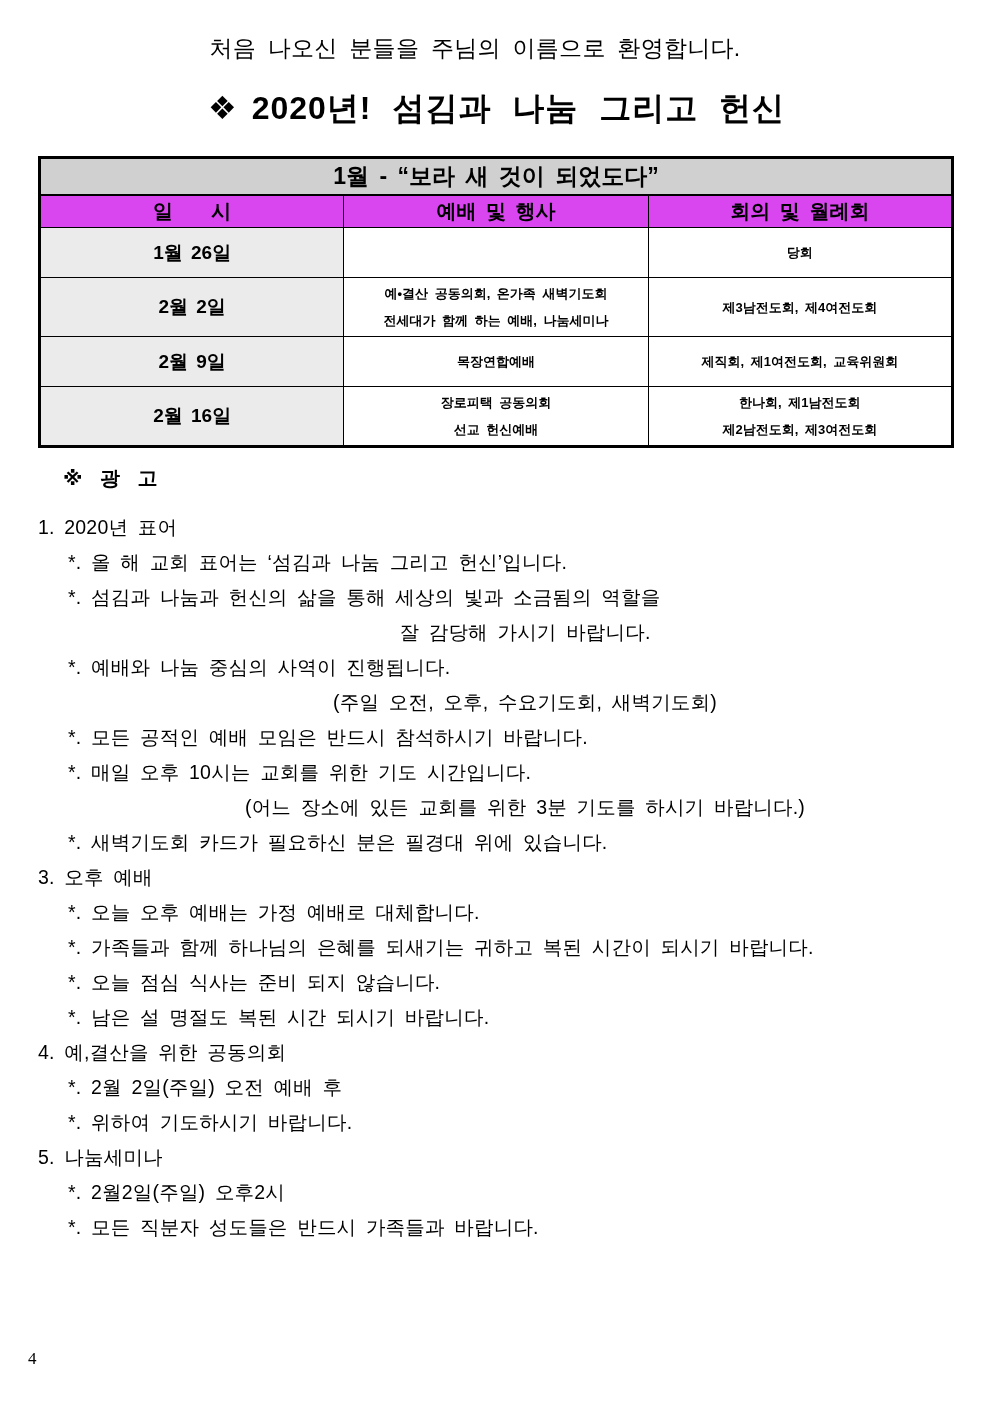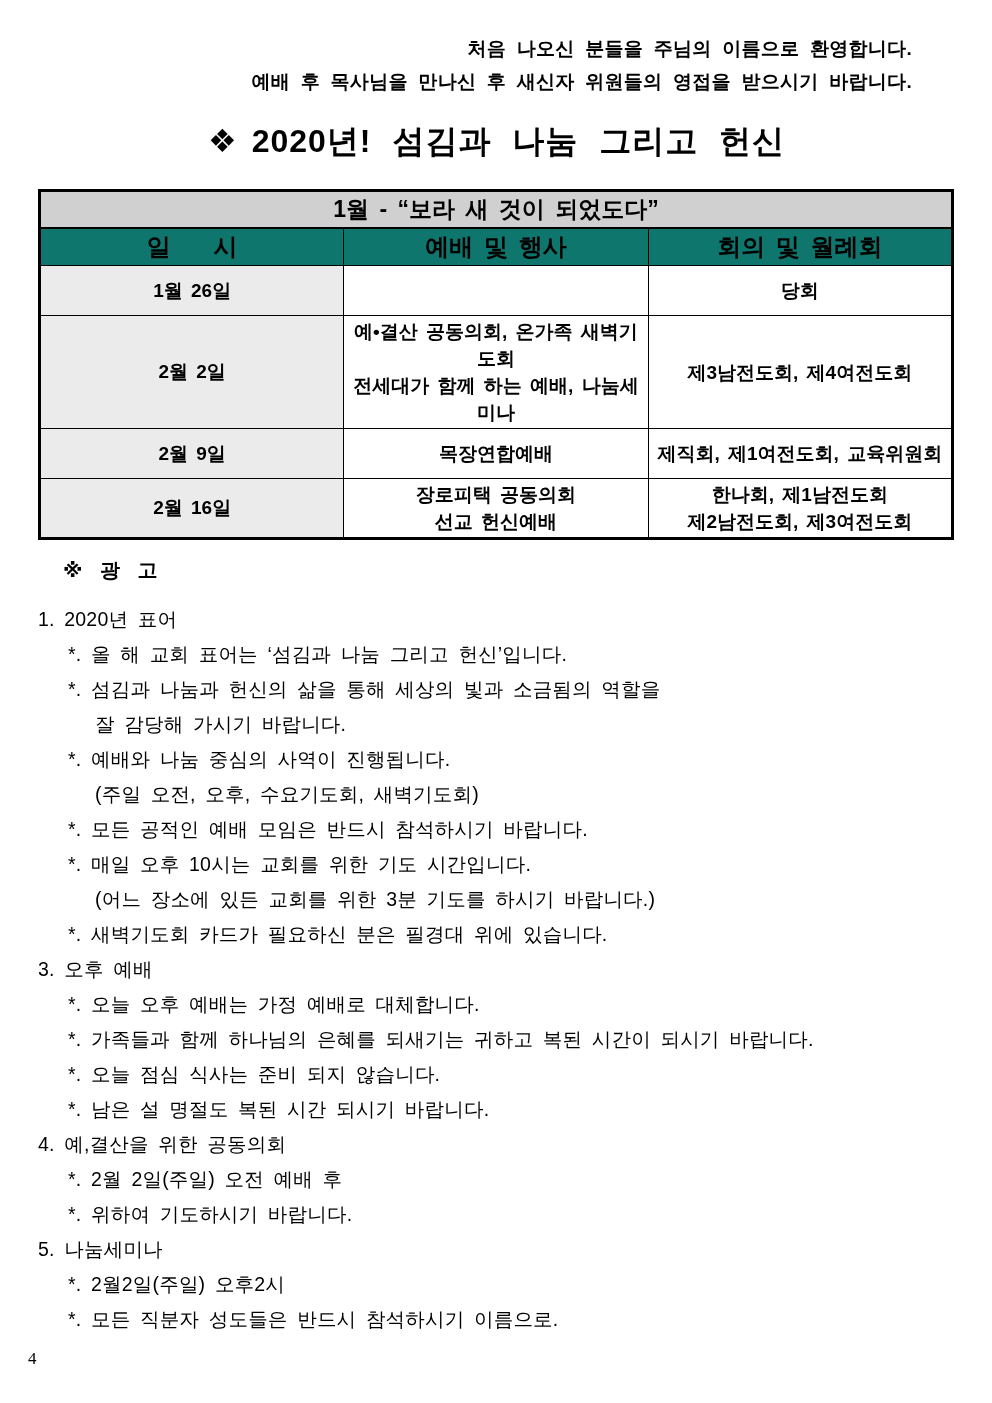--- a/index.html
+++ b/index.html
@@ -8,24 +8,24 @@
     width:992px;height:1403px;
     background:#ffffff;
     color:#000000;
     font-family:"Liberation Sans","DejaVu Sans",sans-serif;
     overflow:hidden;
     box-sizing:border-box;
     padding:32px 37px 0 38px;
   }
   
   .notice{
-    text-align:right;
+    text-align:center;
     margin-right:43px;
-    font-size:19px;
-    font-weight:bold;
+    font-size:23px;
+    font-weight:normal;
     line-height:33px;
     word-spacing:5px;
     letter-spacing:0.3px;
   }
   
   .main-title{
     margin-top:22px;
     text-align:center;
     font-size:32px;
     font-weight:bold;
@@ -50,34 +50,34 @@
   }
   table.sched{border:3px solid #000;}
   .cap{
     background:#d0d0d0;
     font-size:23px;
     height:31px;
     border-bottom:2px solid #000 !important;
     word-spacing:4px;
   }
   .colhead{
-    background:#0f766e;
-    font-size:24px;
+    background:#d946ef;
+    font-size:20px;
     height:29px;
     word-spacing:4px;
     white-space:pre;
   }
   .datecell{
     background:#ebebeb;
     font-size:19px;
     width:190px;
     word-spacing:3px;
   }
   .cell{
-    font-size:19px;
+    font-size:13px;
     word-spacing:3px;
   }
   .pre{white-space:pre-line;line-height:27px;}
   .r1{height:50px;}
   .r2{height:57px;}
   .r3{height:50px;}
   .r4{height:58px;}
   .w-worship{width:404px;}
   .w-meeting{width:322px;}
   
@@ -92,38 +92,37 @@
   .ann-list{
     margin-top:18px;
     font-size:19.5px;
     line-height:35px;
     word-spacing:4px;
     letter-spacing:0.2px;
   }
   .ln{white-space:pre;}
   .ln.num{padding-left:0;}
   .ln.star{padding-left:30px;}
-  .ln.cont{padding-left:57px;}
+  .ln.cont{padding-left:57px;text-align:center;}
   
   .pagenum{
     position:absolute;
     left:28px;
     bottom:34px;
     font-size:17px;
     font-family:"Liberation Serif","DejaVu Serif",serif;
   }
 </style>
 </head>
 <body>
 
 <div class="page">
 
   <div class="notice">
     <div>처음 나오신 분들을 주님의 이름으로 환영합니다.</div>
-    <div>예배 후 목사님을 만나신 후 새신자 위원들의 영접을 받으시기 바랍니다.</div>
   </div>
 
   <div class="main-title">
     <span class="bullet">❖</span><span>2020년! 섬김과 나눔 그리고 헌신</span>
   </div>
 
   <table class="sched">
     <tbody>
       <tr>
         <td class="cap" colspan="3">1월 - “보라 새 것이 되었도다”</td>
@@ -175,18 +174,18 @@
     <div class="ln num">3. 오후 예배</div>
     <div class="ln star">*. 오늘 오후 예배는 가정 예배로 대체합니다.</div>
     <div class="ln star">*. 가족들과 함께 하나님의 은혜를 되새기는 귀하고 복된 시간이 되시기 바랍니다.</div>
     <div class="ln star">*. 오늘 점심 식사는 준비 되지 않습니다.</div>
     <div class="ln star">*. 남은 설 명절도 복된 시간 되시기 바랍니다.</div>
     <div class="ln num">4. 예,결산을 위한 공동의회</div>
     <div class="ln star">*. 2월 2일(주일) 오전 예배 후</div>
     <div class="ln star">*. 위하여 기도하시기 바랍니다.</div>
     <div class="ln num">5. 나눔세미나</div>
     <div class="ln star">*. 2월2일(주일) 오후2시</div>
-    <div class="ln star">*. 모든 직분자 성도들은 반드시 참석하시기 이름으로.</div>
+    <div class="ln star">*. 모든 직분자 성도들은 반드시 가족들과 바랍니다.</div>
   </div>
 
   <div class="pagenum">4</div>
 
 </div>
 
 </body></html>

